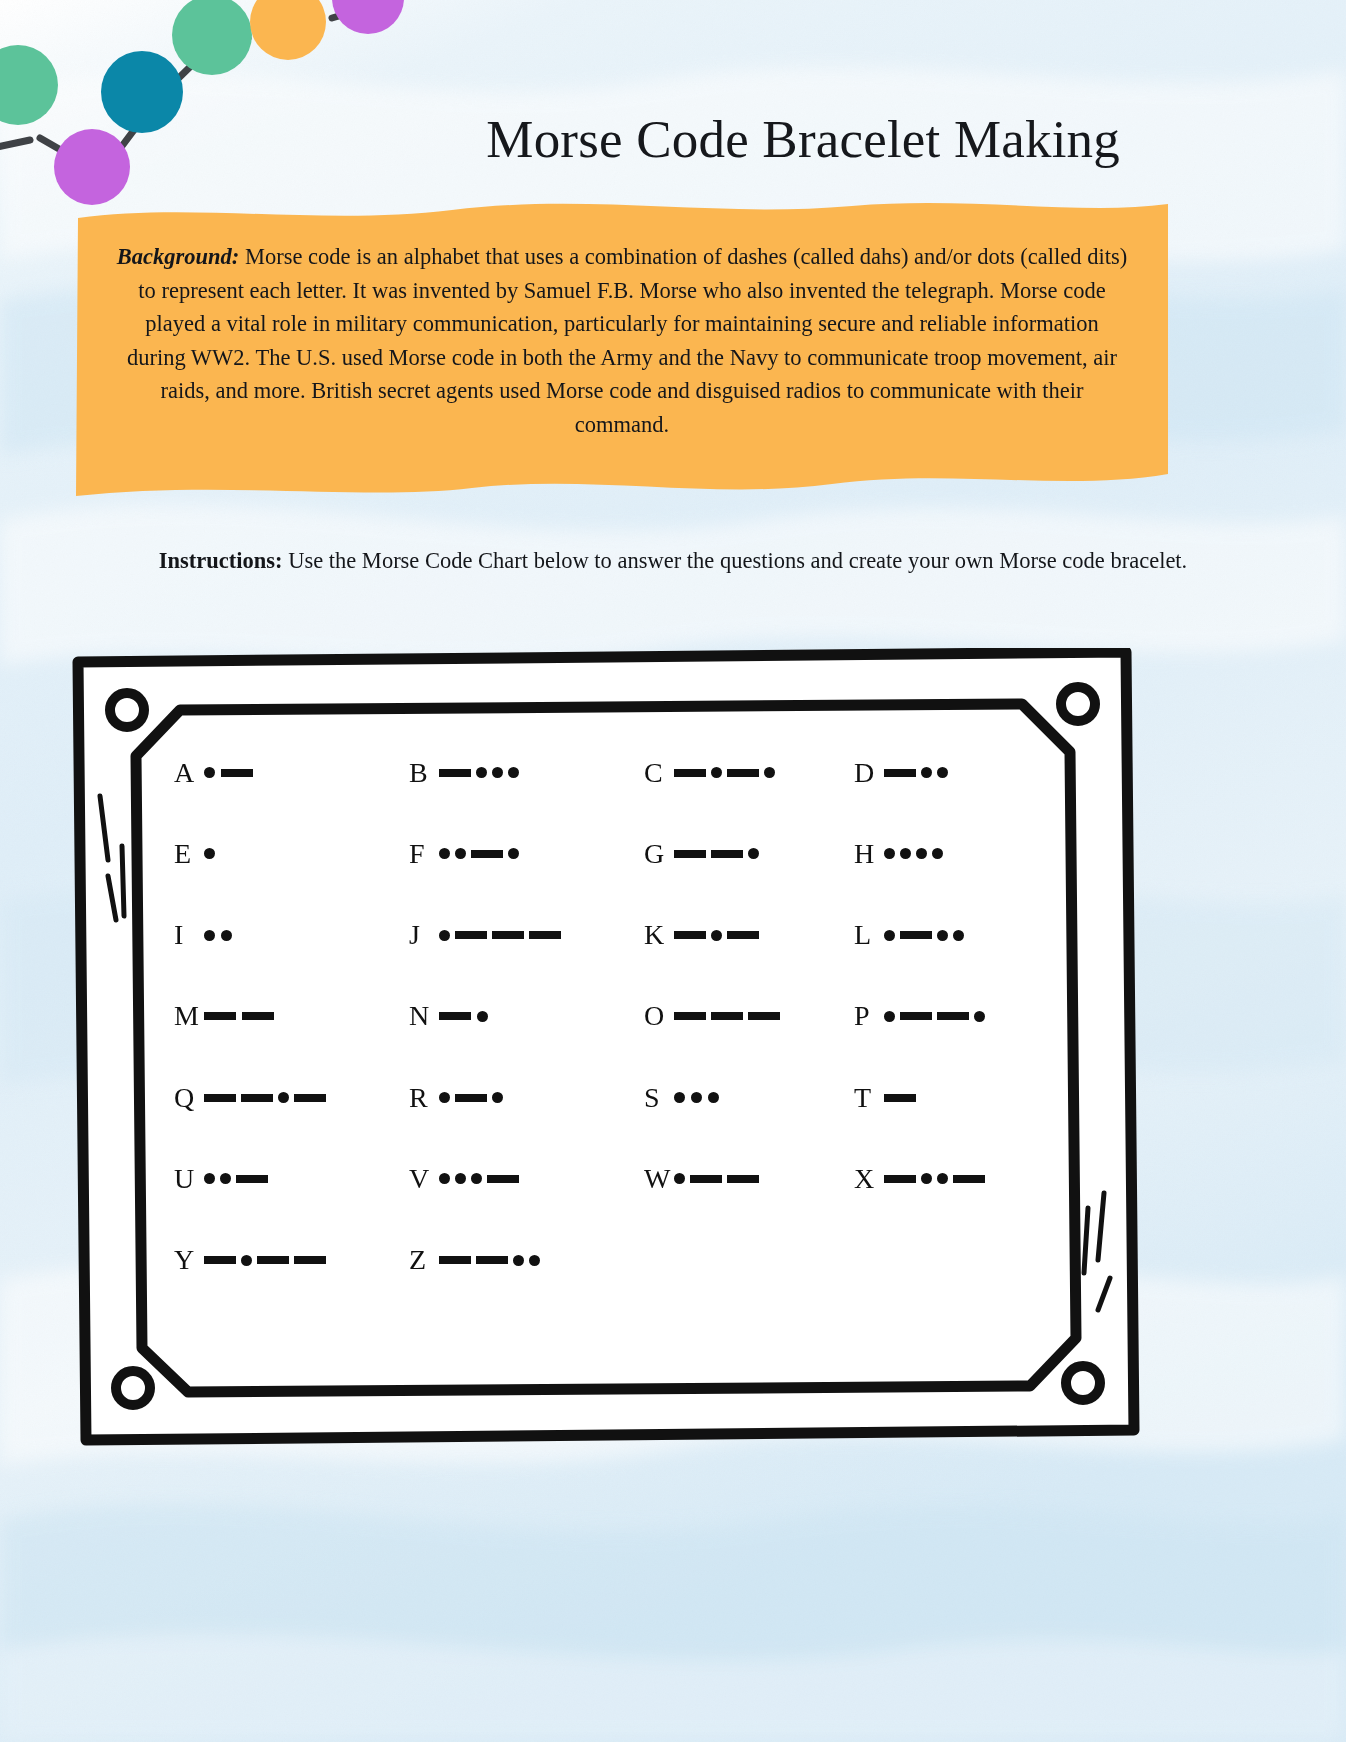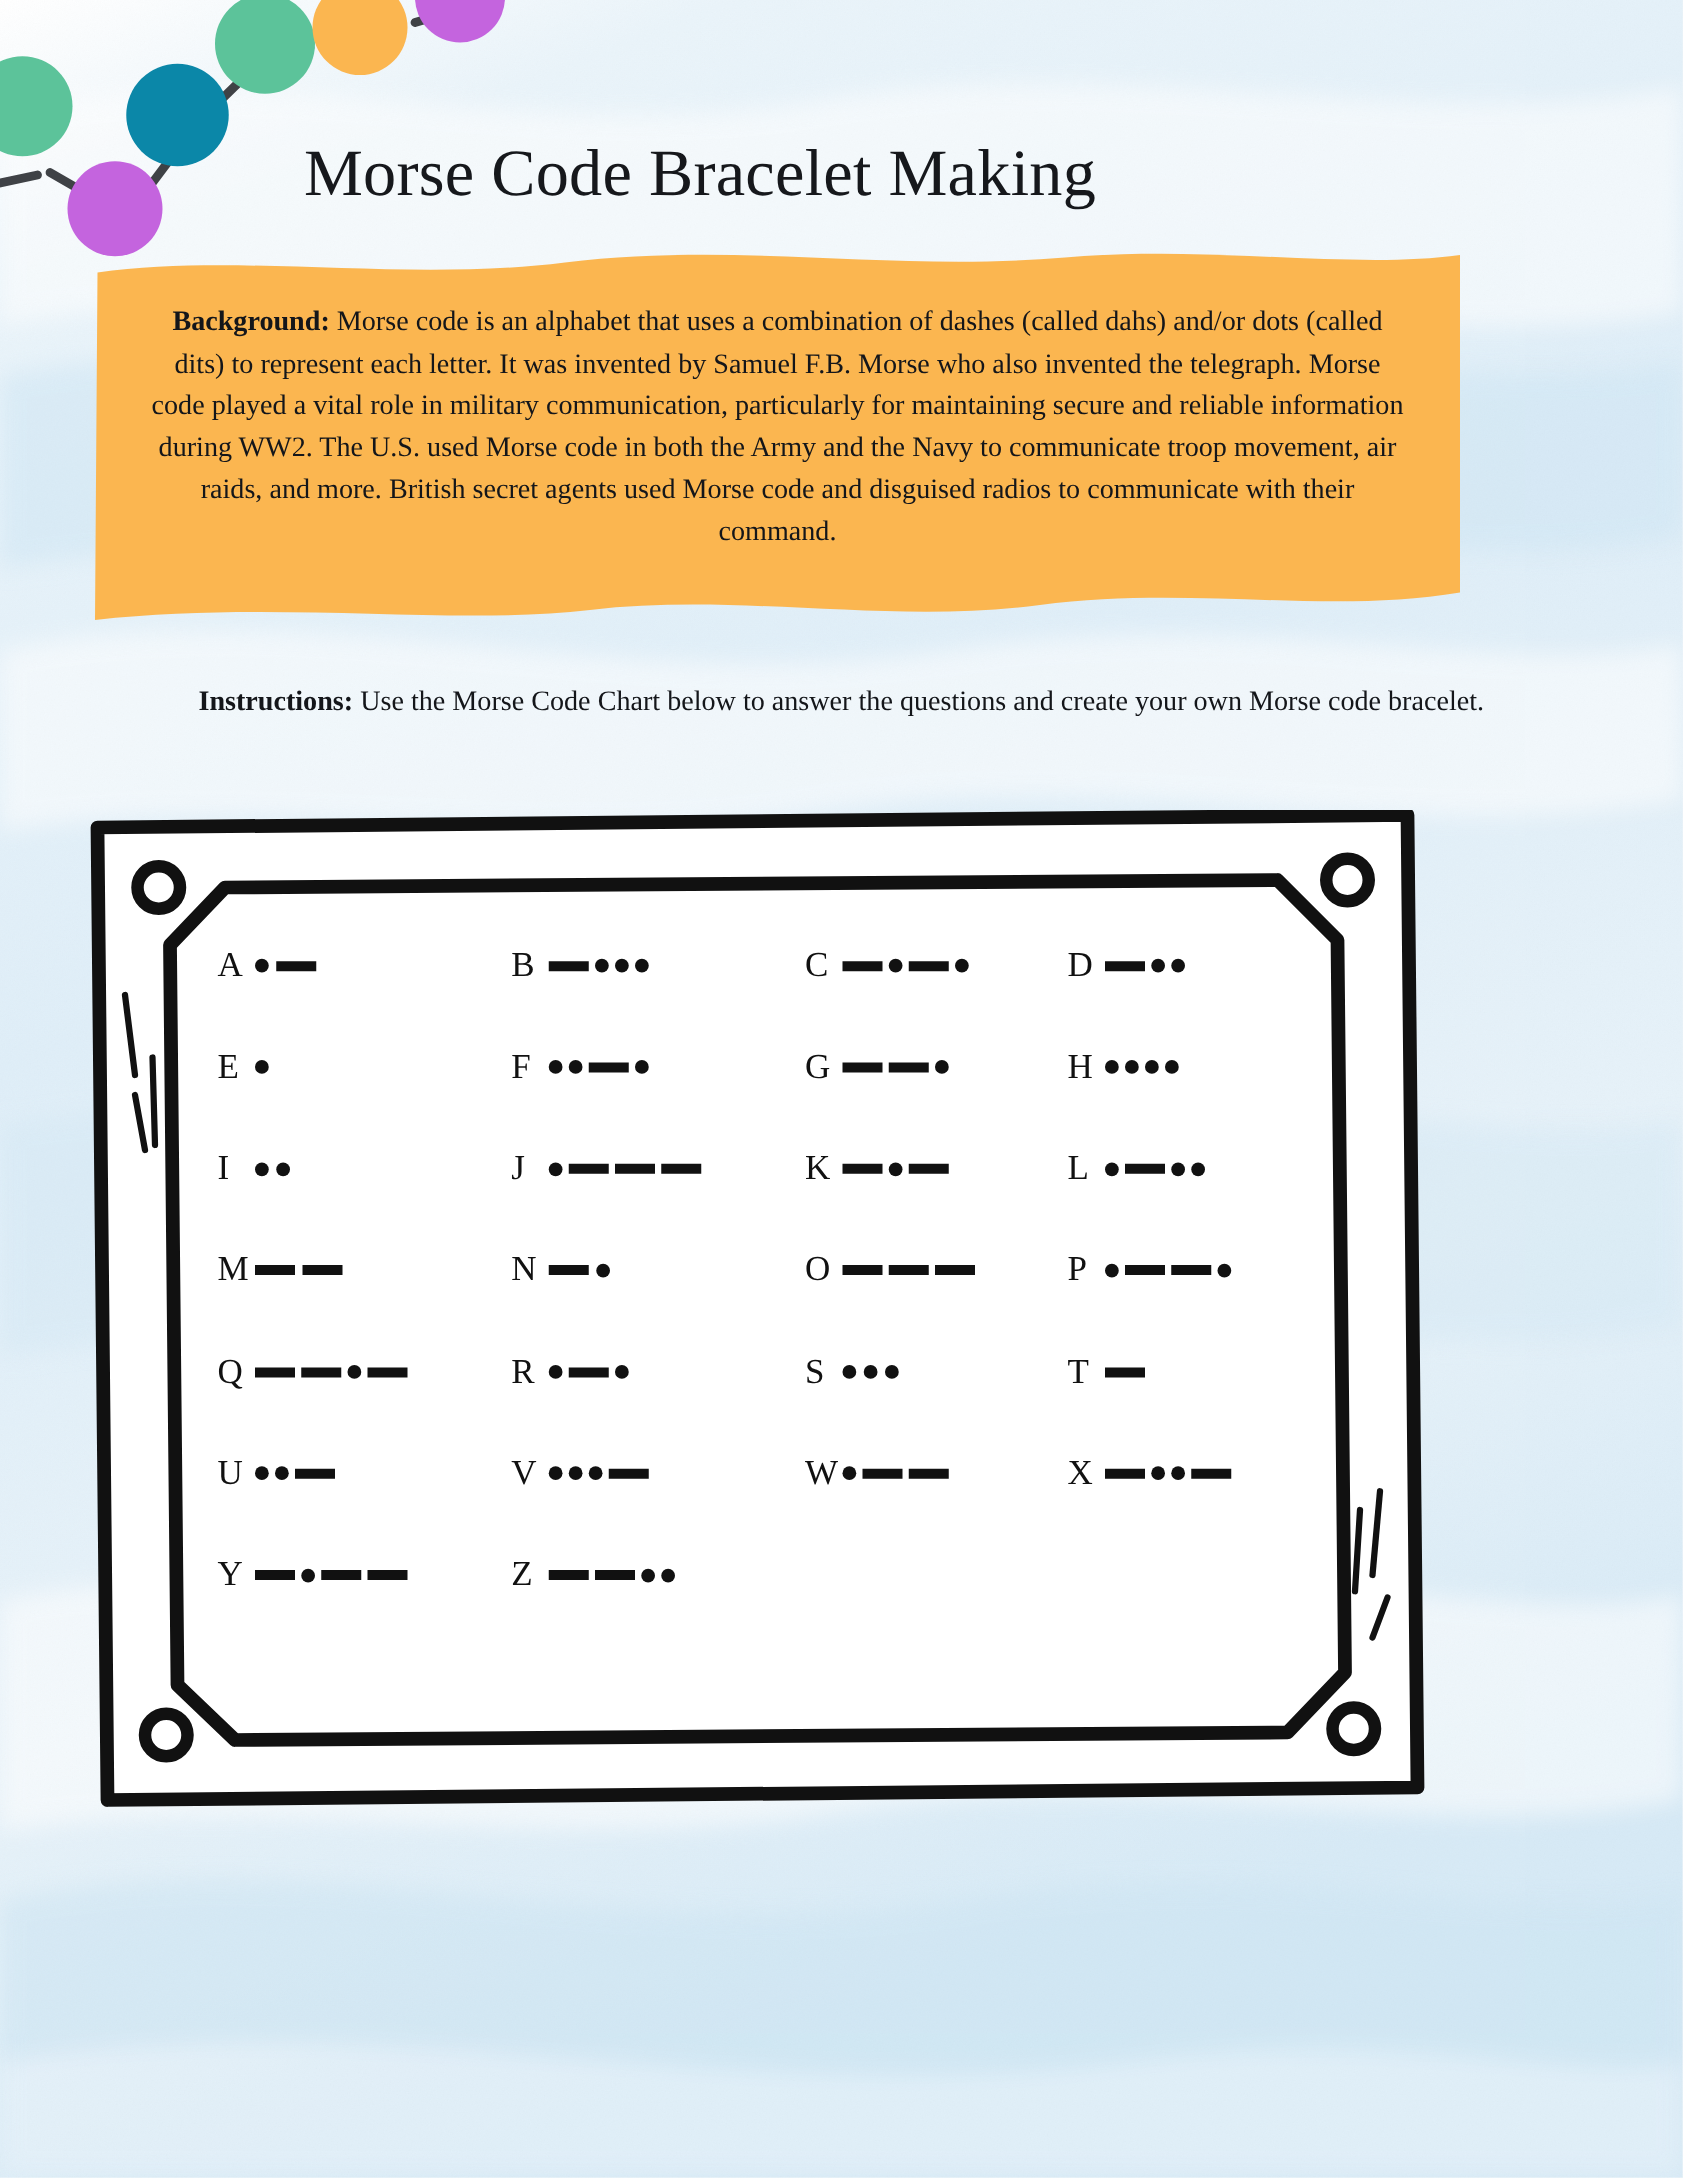--- a/index.html
+++ b/index.html
@@ -13,35 +13,35 @@
   
   #bg{position:absolute;inset:0;z-index:0;}
   #bg .layer{position:absolute;inset:0;}
 
   
   #beads{position:absolute;left:-60px;top:-60px;width:480px;height:290px;z-index:5;}
 
   
   #title{
     position:absolute;top:110px;left:0;width:1120px;
-    text-align:center;z-index:6;
+    text-align:right;z-index:6;
     font-size:53px;line-height:1.1;color:#16181c;
     letter-spacing:.2px;
   }
 
   
   #bgbox{position:absolute;left:72px;top:196px;width:1100px;height:310px;z-index:4;}
   #bgbox svg{position:absolute;inset:0;}
   #bgbox .txt{
     position:relative;z-index:2;
     padding:44px 44px 0 44px;
     text-align:center;
     font-size:22.5px;line-height:33.5px;color:#14161a;
   }
-  #bgbox .txt b{font-weight:bold;}
+  #bgbox .txt b{font-weight:bold;font-style:italic;}
 
   
   #instr{
     position:absolute;top:544px;left:140px;width:1066px;z-index:6;
     text-align:center;font-size:22.5px;line-height:33.5px;color:#14161a;
   }
   #instr b{font-weight:bold;}
 
   
   #plaque{position:absolute;left:70px;top:648px;width:1070px;height:800px;z-index:6;}

